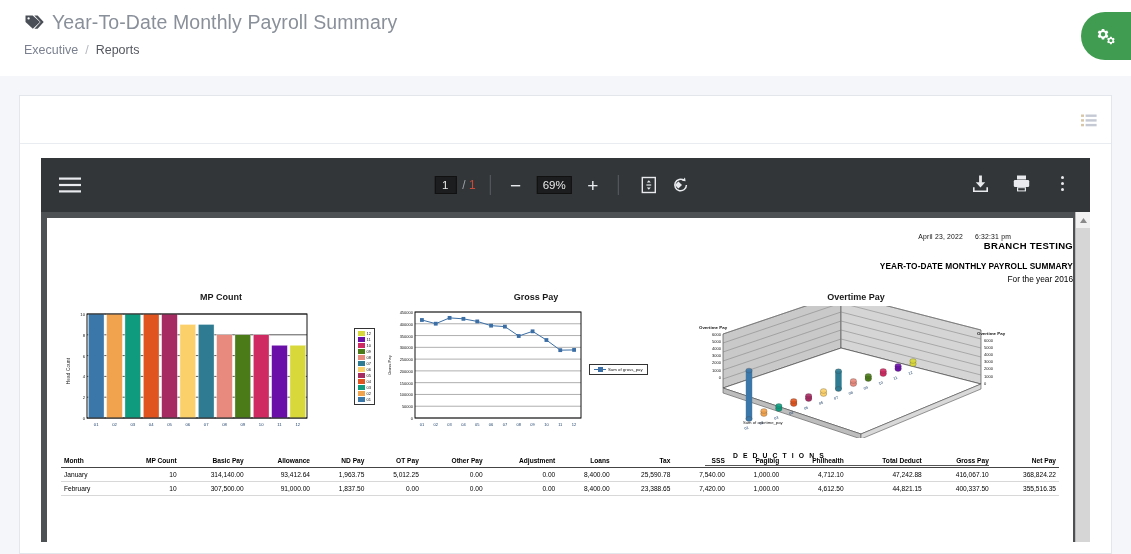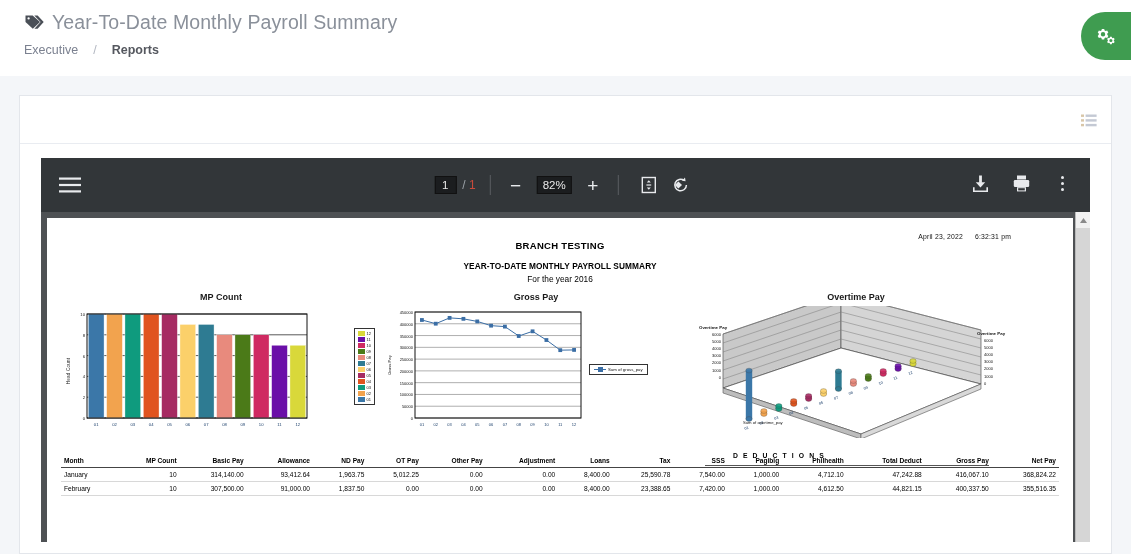--- a/index.html
+++ b/index.html
@@ -24,25 +24,25 @@
     color: #8a909a;
     font-weight: 400;
     letter-spacing: .1px;
     line-height: 24px;
   }
   .breadcrumb {
     margin-top: 9px;
     font-size: 12.5px;
     color: #7b8190;
     display: flex;
-    gap: 15px;
+    gap: 7px;
   }
   .breadcrumb .crumb-link { color: #7b8190; }
   .breadcrumb .sep { color: #b3b8c2; }
-  .breadcrumb .crumb-current { color: #55585f; font-weight: bold; }
+  .breadcrumb .crumb-current { color: #55585f; font-weight: normal; }
 
   
   .fab {
     position: absolute;
     top: 12px; right: 0px;
     width: 50px; height: 48px;
     background: #3f9c50;
     border-radius: 26px 0 0 26px;
     display: flex; align-items: center; justify-content: center;
     cursor: pointer;
@@ -164,21 +164,21 @@
   .rep-datetime {
     position: absolute;
     right: 62px; top: 15px;
     font-size: 6.8px;
     color: #111;
     letter-spacing: .2px;
     white-space: nowrap;
   }
   .rep-datetime .t { margin-left: 12px; }
   .rep-titles {
-    text-align: center;
+    text-align: right;
     padding-top: 22px;
   }
   .rep-branch { font-size: 9.5px; font-weight: bold; color: #000; letter-spacing: .3px; }
   .rep-sub { font-size: 8.3px; font-weight: bold; color: #000; margin-top: 10px; letter-spacing: .1px; }
   .rep-year { font-size: 8.3px; color: #000; margin-top: 3px; }
 
   
   .charts {
     display: flex;
     margin-top: 8px;
@@ -336,21 +336,21 @@
         </span>
 
         <div class="tb-center">
           <span class="page-num-box">1</span>
           <span class="page-total">
             <span>/</span>
             <span class="num">1</span>
           </span>
           <span class="tb-divider"></span>
           <span class="tb-btn zoom-minus">−</span>
-          <span class="zoom-val">82%</span>
+          <span class="zoom-val">69%</span>
           <span class="tb-btn zoom-plus">+</span>
           <span class="tb-divider"></span>
           <span class="tb-icon">
             <svg viewBox="0 0 18 18" xmlns="http://www.w3.org/2000/svg">
               <rect x="2.5" y="1.5" width="13" height="15" fill="none" stroke="#e8eaed" stroke-width="1.4"></rect>
               <path d="M9 4.2l2 2.4H7l2-2.4zM9 13.8l-2-2.4h4l-2 2.4z" fill="#e8eaed"></path>
               <rect x="6.6" y="8.4" width="4.8" height="1.2" fill="#e8eaed"></rect>
             </svg>
           </span>
           <span class="tb-icon">

